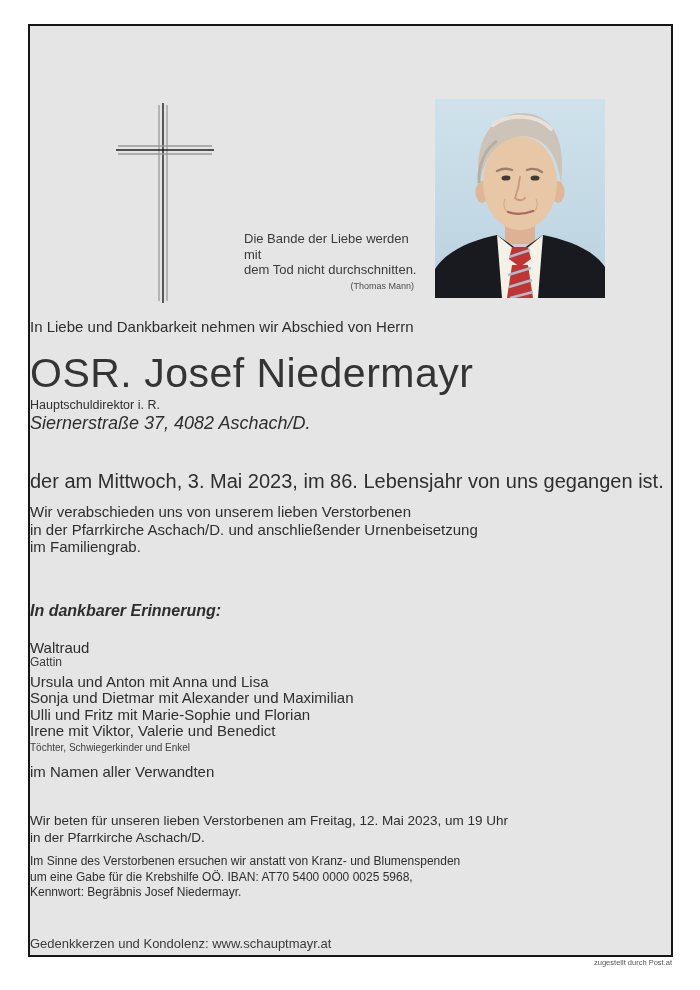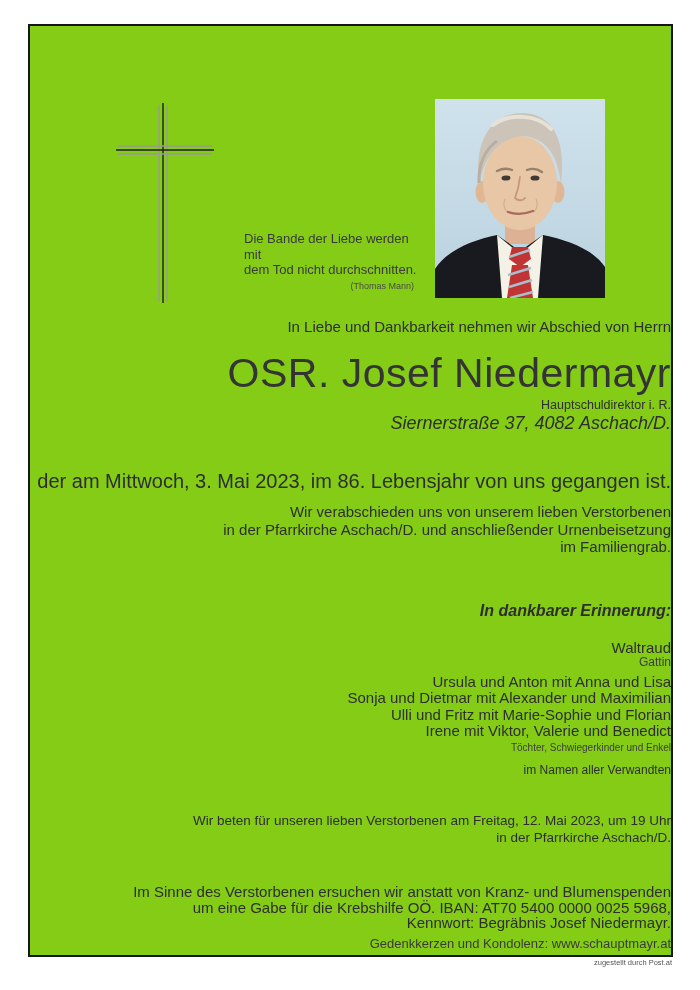--- a/index.html
+++ b/index.html
@@ -3,23 +3,23 @@
 <meta charset="utf-8">
 <style>
   html,body{margin:0;padding:0;}
   body{
     width:700px;height:990px;position:relative;background:#ffffff;
     font-family:"Liberation Sans", sans-serif;color:#2e2e2e;
     -webkit-font-smoothing:antialiased;
   }
   .card{
     position:absolute;left:28px;top:24px;width:645px;height:933px;
-    border:2px solid #161616;box-sizing:border-box;background:#84cc16;
+    border:2px solid #161616;box-sizing:border-box;background:#e5e5e5;
   }
-  .abs{position:absolute;left:0;right:0;text-align:right;}
+  .abs{position:absolute;left:0;right:0;text-align:left;}
 
   .cross-wrap{position:absolute;left:86px;top:77px;width:98px;height:200px;}
 
   .quote-block{
     position:absolute;left:214px;top:205px;width:180px;
     font-size:13px;line-height:15.5px;color:#3a3a3a;text-align:left;
   }
   .quote-attrib{font-size:9px;color:#4c4c4c;text-align:right;padding-right:10px;margin-top:1px;}
 
   .portrait{position:absolute;left:405px;top:73px;width:170px;height:199px;overflow:hidden;}
@@ -28,23 +28,23 @@
   .deceased-name{top:324px;font-size:41px;font-weight:400;letter-spacing:.5px;color:#343434;}
   .deceased-title{top:372px;font-size:12.5px;}
   .deceased-address{top:387px;font-size:18px;font-style:italic;}
   .death-line{top:444px;font-size:20px;}
   .farewell-block{top:477px;font-size:15px;line-height:17.5px;}
   .remembrance-heading{top:576px;font-size:16px;font-weight:bold;font-style:italic;}
   .wife-name{top:613px;font-size:15px;}
   .wife-relation{top:629px;font-size:12px;color:#3d3d3d;}
   .family-block{top:648px;font-size:15px;line-height:16.3px;}
   .family-relation{top:716px;font-size:10px;color:#3d3d3d;}
-  .closing-line{top:737px;font-size:12px;}
+  .closing-line{top:737px;font-size:15px;}
   .prayer-block{top:786px;font-size:13.5px;line-height:17px;}
-  .donation-block{top:858px;font-size:15px;line-height:15.5px;}
+  .donation-block{top:828px;font-size:12px;line-height:15.5px;}
   .condolence-line{top:910px;font-size:13px;color:#3a3a3a;}
 
   .delivery-note{
     position:absolute;top:958px;right:28px;font-size:7.5px;color:#555;
   }
 </style>
 </head>
 <body>
 
 <div class="card">

